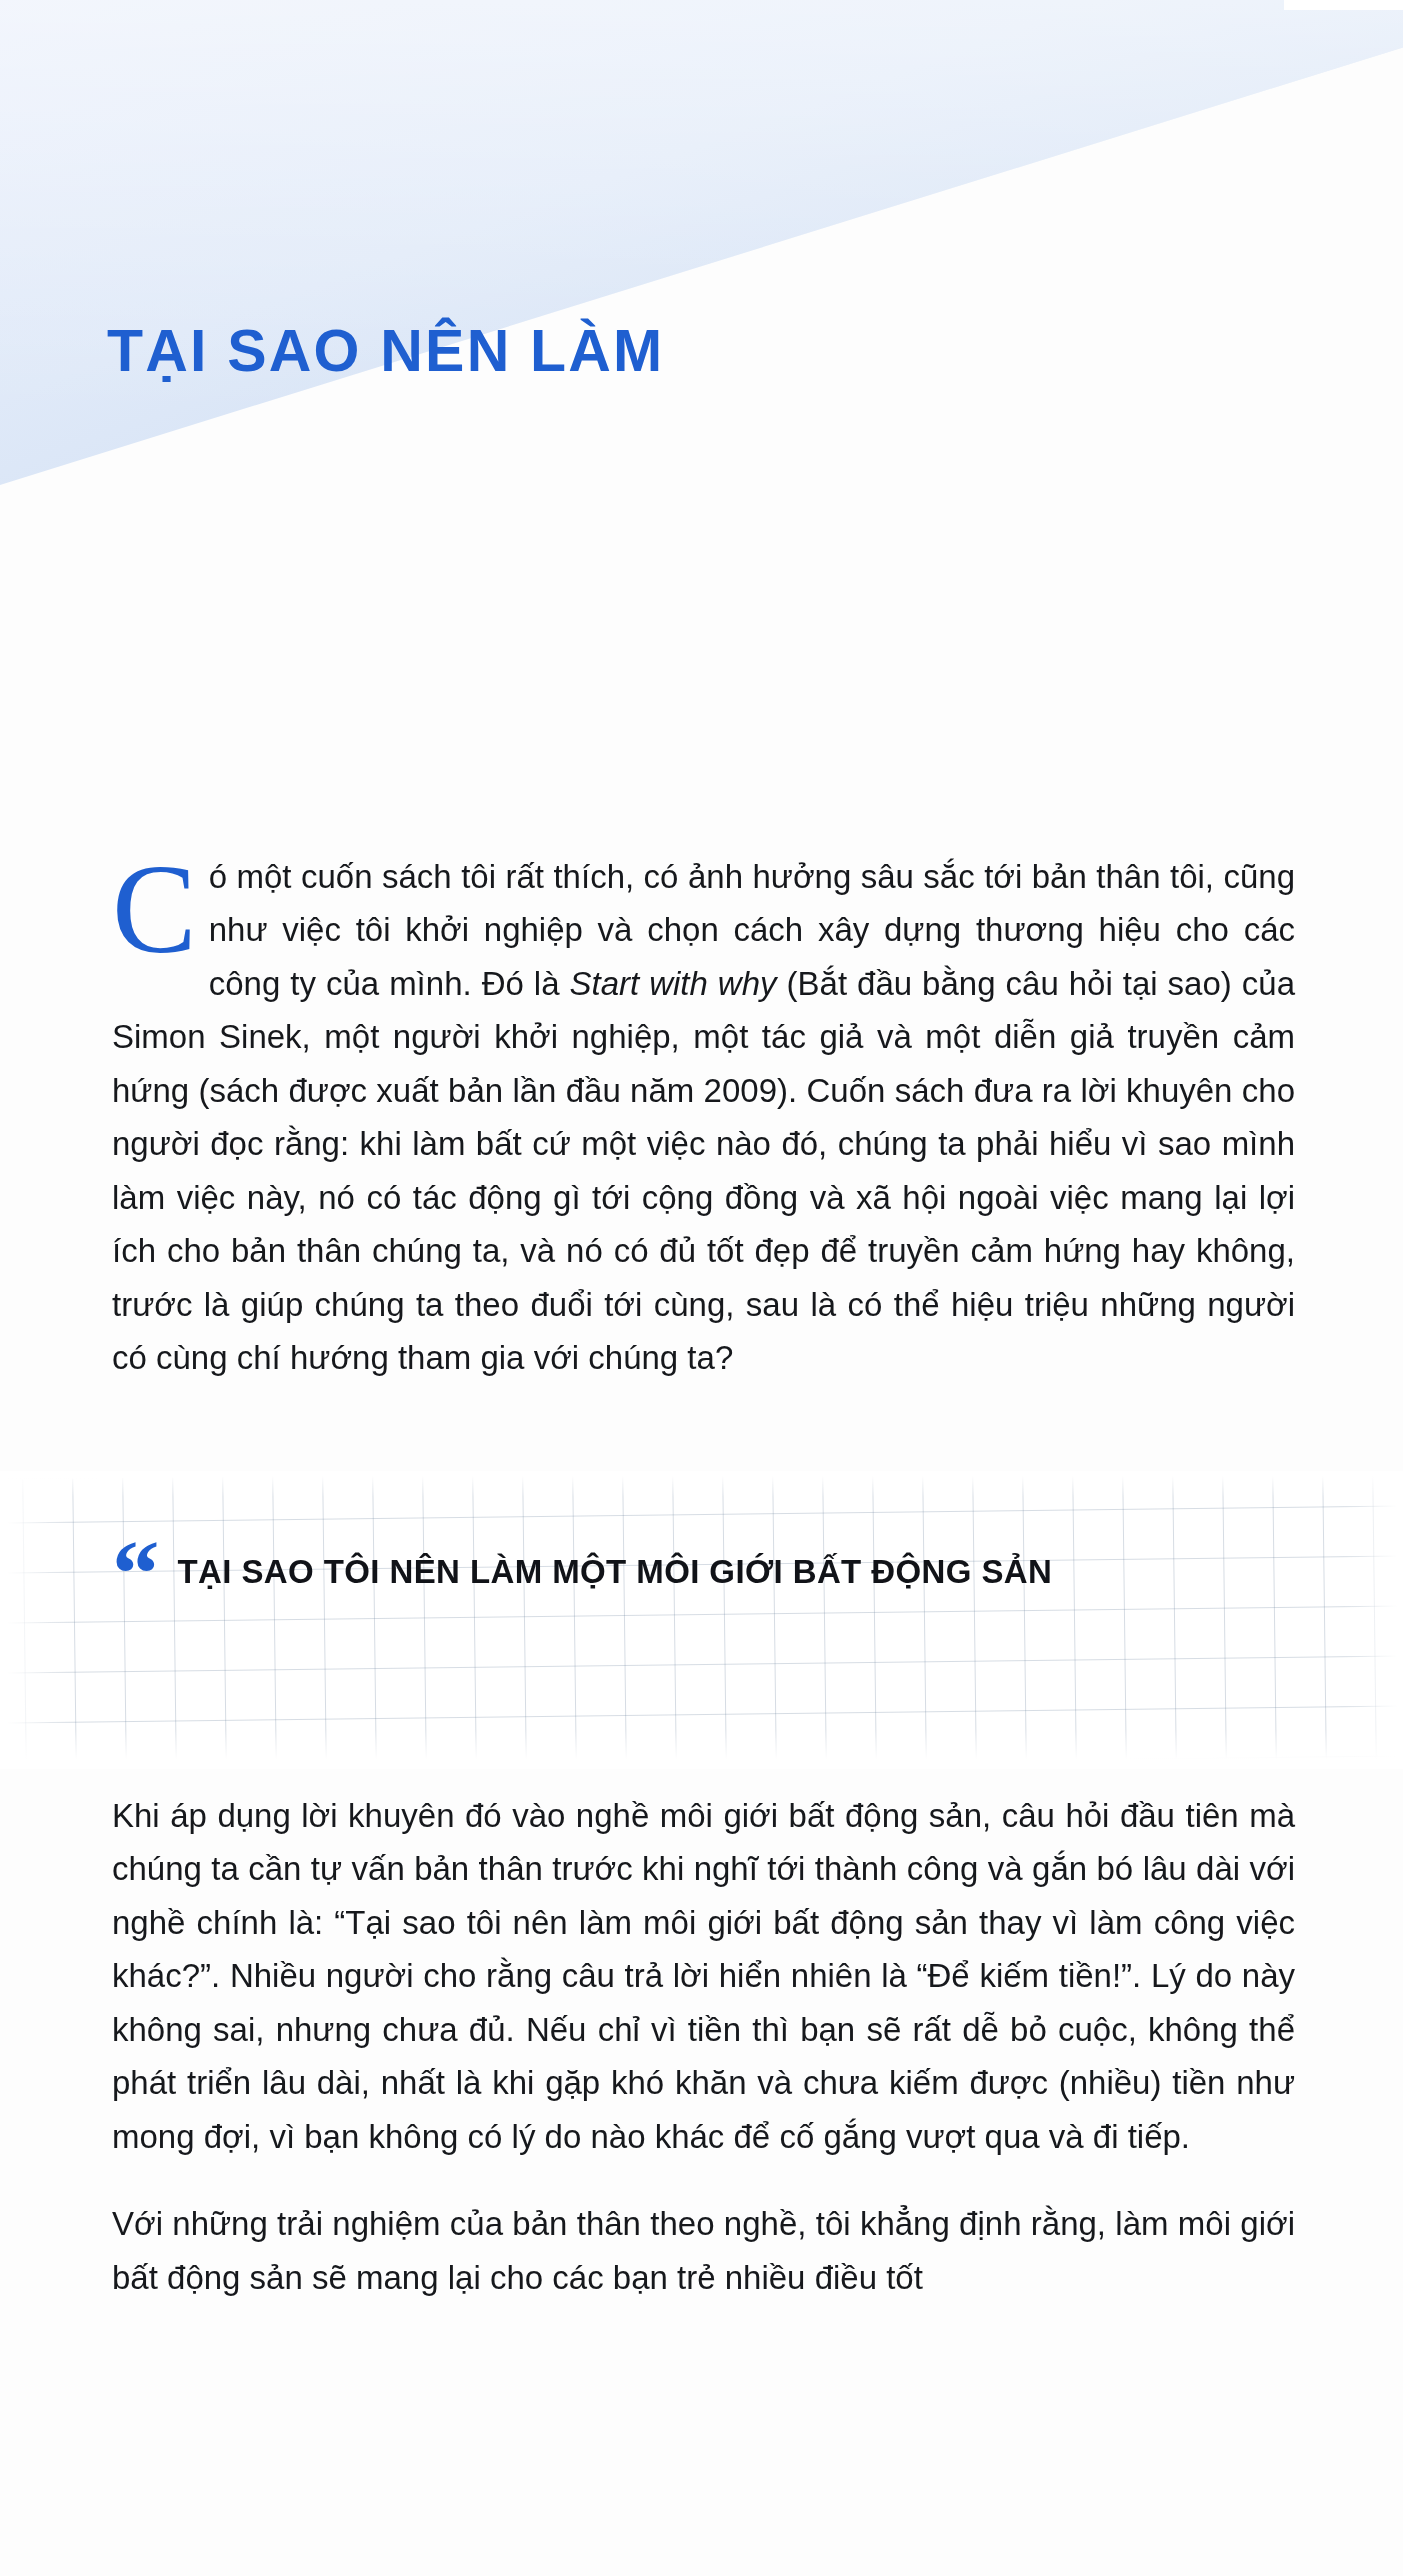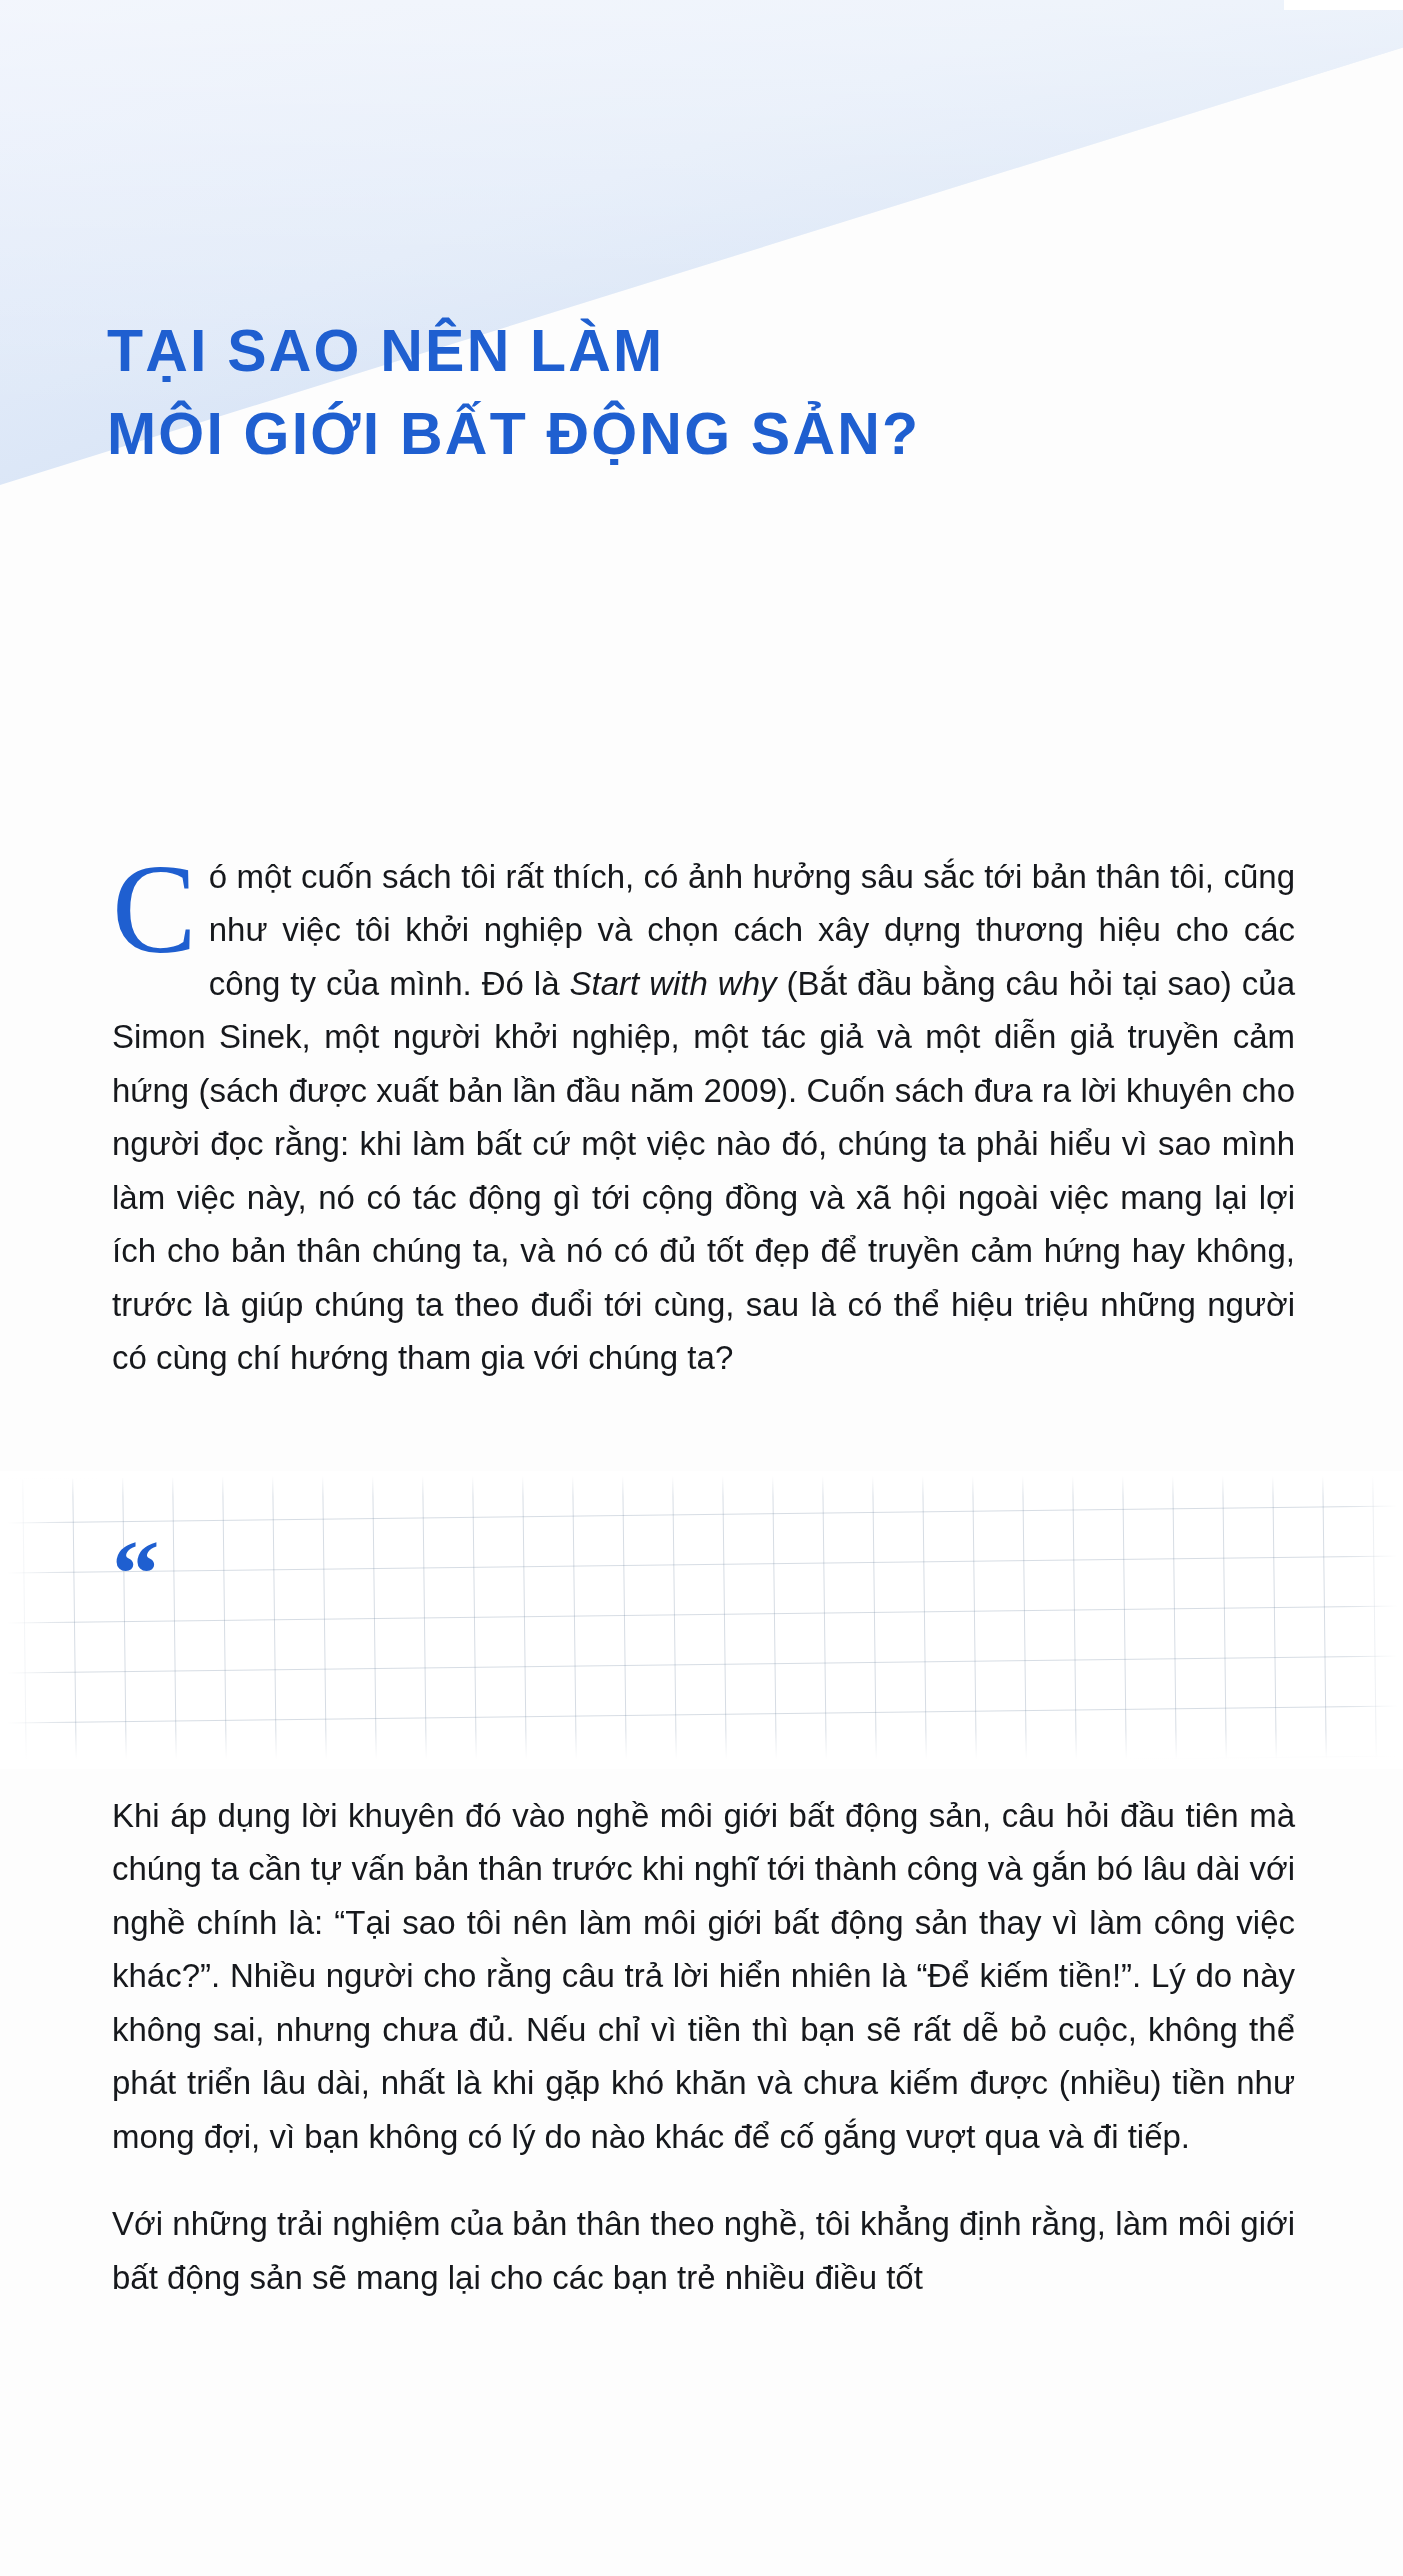--- a/index.html
+++ b/index.html
@@ -193,38 +193,38 @@
 <div class="page">
 
   <div class="banner">
     <div class="banner-shape"></div>
     <div class="banner-shape2"></div>
     <div class="banner-notch"></div>
   </div>
 
   <h1 class="chapter-title">
     <span class="line1">TẠI SAO NÊN LÀM</span>
-    <span class="line2">MÔI GIỚI BẤT ĐỘNG SẢN?</span>
   </h1>
 
   <div class="content">
     <p class="body first">
       <span class="dropcap">C</span><span>ó một cuốn sách tôi rất thích, có ảnh hưởng sâu sắc tới bản thân tôi, cũng như việc tôi khởi nghiệp và chọn cách xây dựng thương hiệu cho các công ty của mình. Đó là </span><em class="booktitle">Start with why</em><span> (Bắt đầu bằng câu hỏi tại sao) của Simon Sinek, một người khởi nghiệp, một tác giả và một diễn giả truyền cảm hứng (sách được xuất bản lần đầu năm 2009). Cuốn sách đưa ra lời khuyên cho người đọc rằng: khi làm bất cứ một việc nào đó, chúng ta phải hiểu vì sao mình làm việc này, nó có tác động gì tới cộng đồng và xã hội ngoài việc mang lại lợi ích cho bản thân chúng ta, và nó có đủ tốt đẹp để truyền cảm hứng hay không, trước là giúp chúng ta theo đuổi tới cùng, sau là có thể hiệu triệu những người có cùng chí hướng tham gia với chúng ta?</span>
     </p>
   </div>
 
   <div class="quote-band">
     <div class="grid-paper"></div>
     <div class="grid-fade-top"></div>
     <div class="grid-fade-bottom"></div>
     <div class="grid-fade-left"></div>
     <div class="grid-fade-right"></div>
     <div class="quote-inner">
       <span class="quote-mark">“</span>
       <span class="quote-text">
+        <span class="qline">TẠI SAO TÔI NÊN LÀM MỘT MÔI GIỚI BẤT ĐỘNG SẢN</span>
       </span>
     </div>
   </div>
 
   <div class="content-lower">
     <p class="body">Khi áp dụng lời khuyên đó vào nghề môi giới bất động sản, câu hỏi đầu tiên mà chúng ta cần tự vấn bản thân trước khi nghĩ tới thành công và gắn bó lâu dài với nghề chính là: “Tại sao tôi nên làm môi giới bất động sản thay vì làm công việc khác?”. Nhiều người cho rằng câu trả lời hiển nhiên là “Để kiếm tiền!”. Lý do này không sai, nhưng chưa đủ. Nếu chỉ vì tiền thì bạn sẽ rất dễ bỏ cuộc, không thể phát triển lâu dài, nhất là khi gặp khó khăn và chưa kiếm được (nhiều) tiền như mong đợi, vì bạn không có lý do nào khác để cố gắng vượt qua và đi tiếp.</p>
     <p class="body">Với những trải nghiệm của bản thân theo nghề, tôi khẳng định rằng, làm môi giới bất động sản sẽ mang lại cho các bạn trẻ nhiều điều tốt</p>
   </div>
 
 </div>

